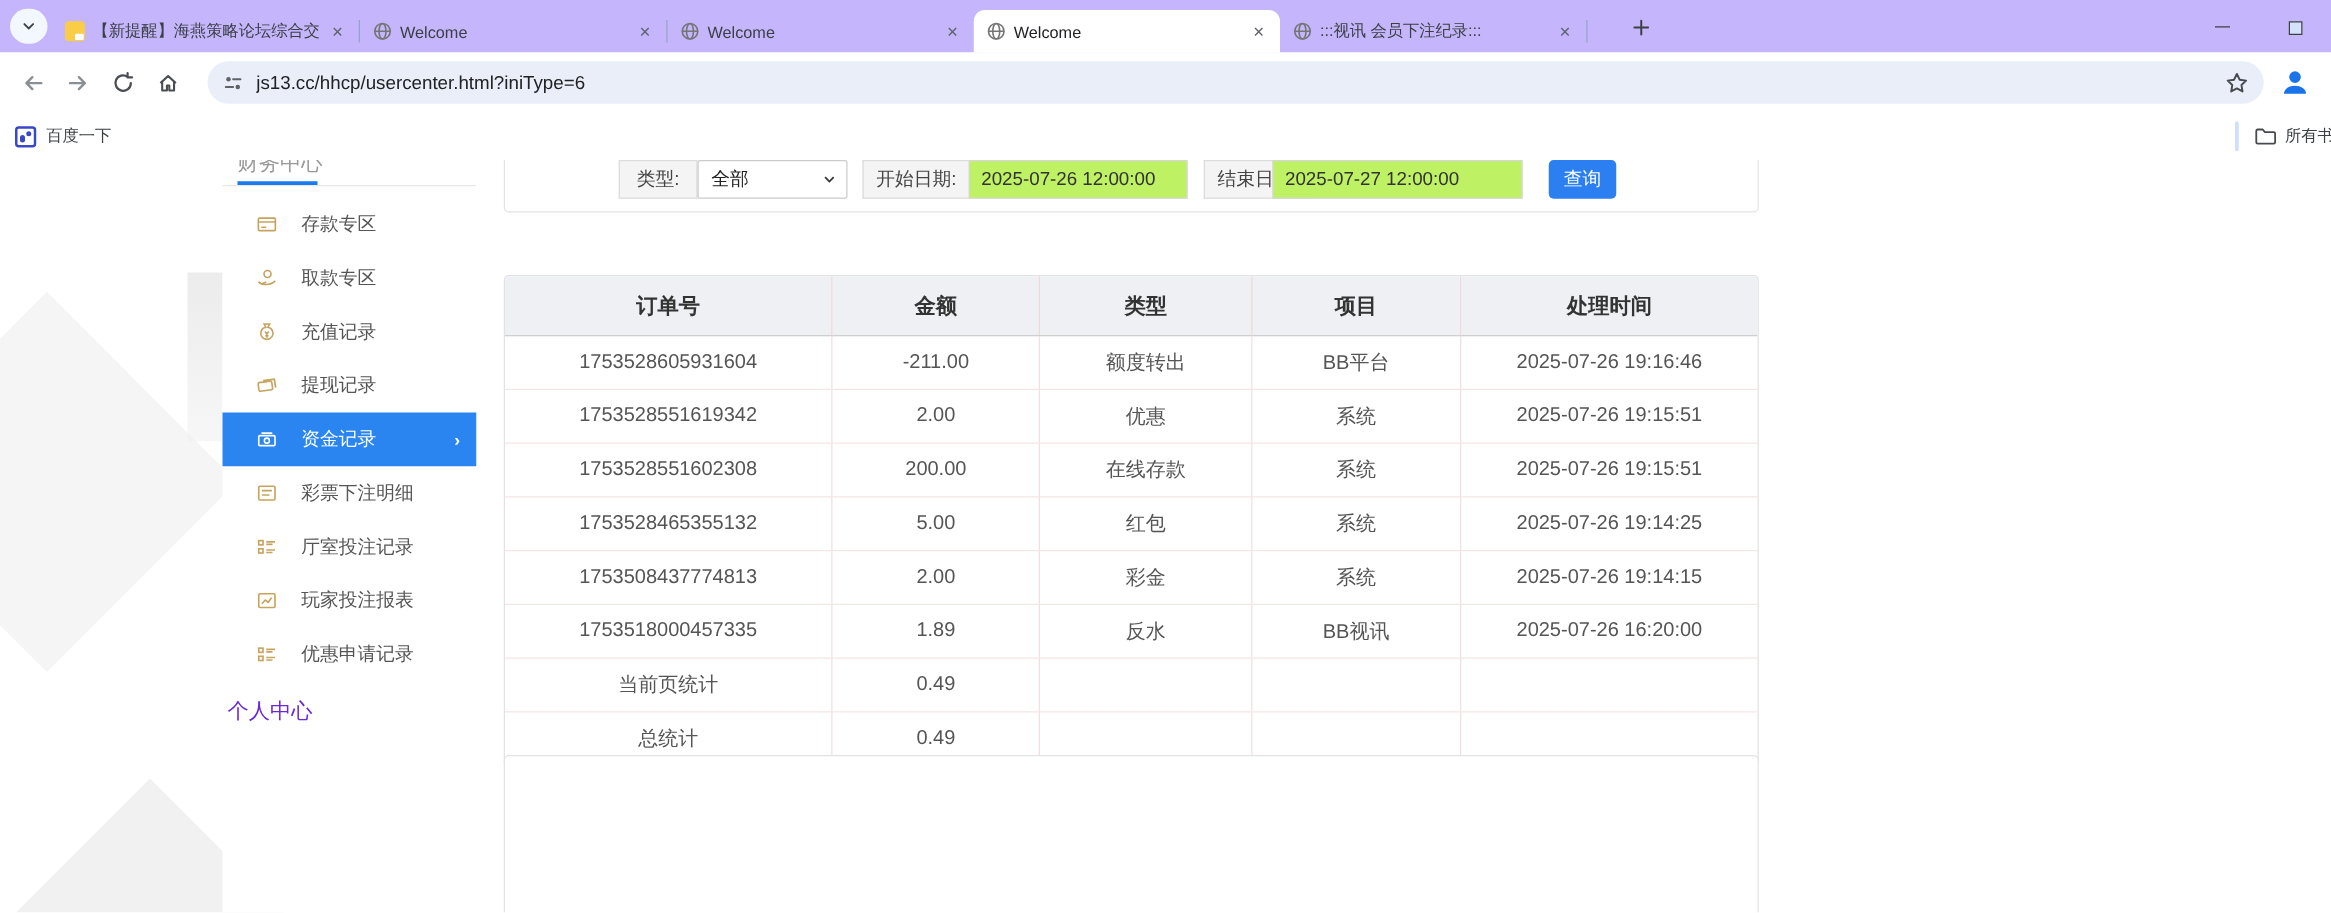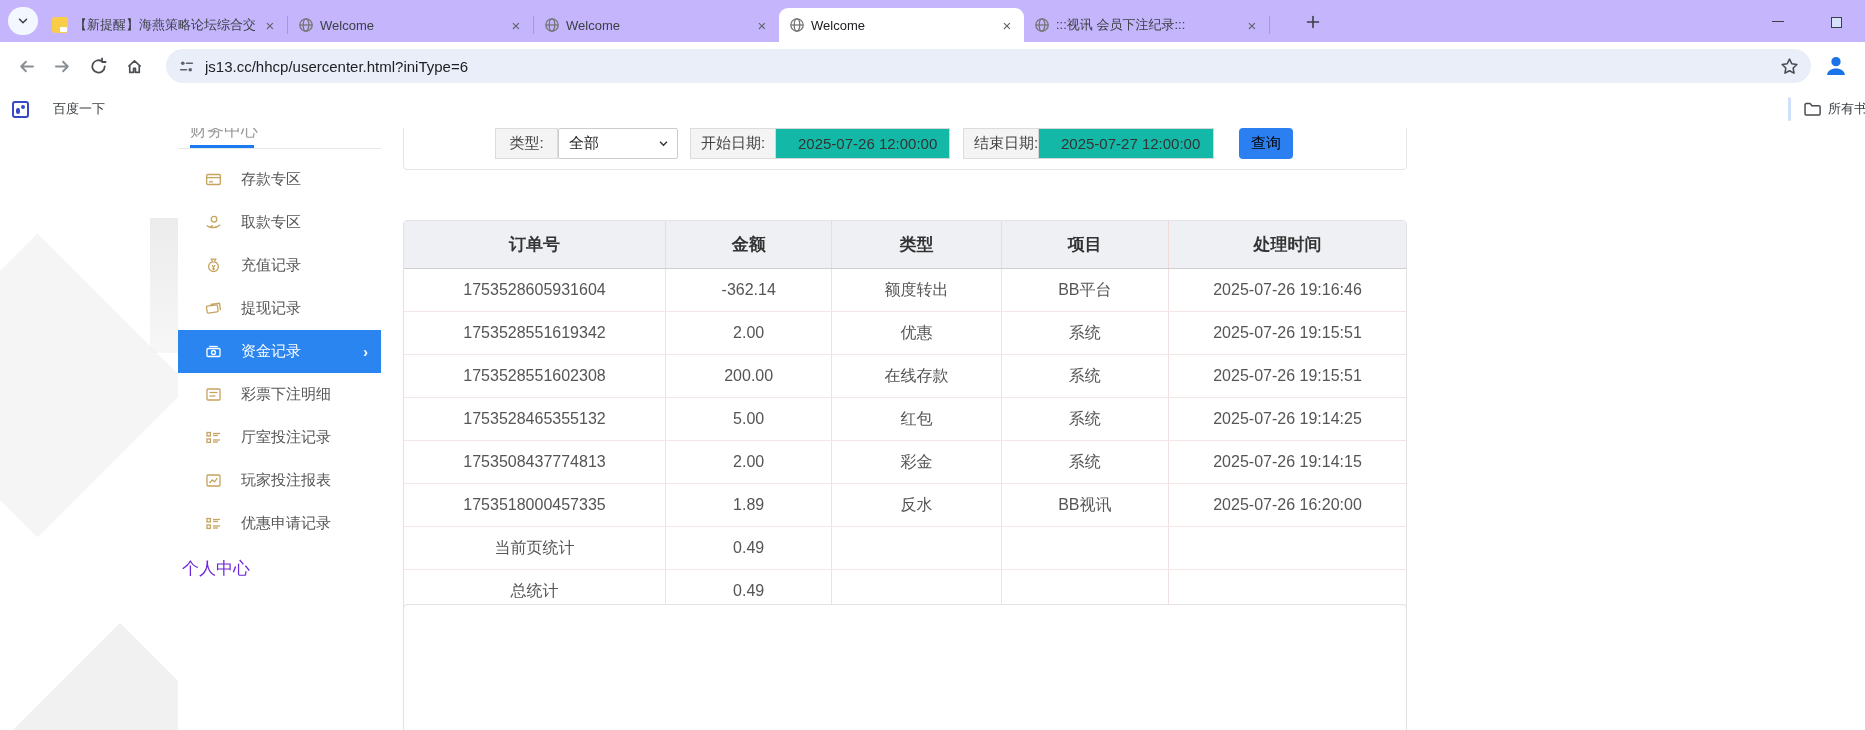--- a/index.html
+++ b/index.html
@@ -31,21 +31,21 @@
   
   .toolbar{position:absolute;left:0;top:42px;width:1865px;height:48px;background:#fff;display:flex;align-items:center;}
   .navbtn{width:36px;height:36px;display:flex;align-items:center;justify-content:center;border-radius:18px;cursor:pointer;flex:none;}
   .toolbar .first{margin-left:8px;}
   .omnibox{flex:1;height:34px;background:#e9eef9;border-radius:17px;margin:0 10px 0 14px;display:flex;align-items:center;
            padding:0 12px;box-sizing:border-box;min-width:0;cursor:text;}
   .url{font-size:15px;color:#202124;margin-left:10px;flex:1;white-space:nowrap;overflow:hidden;}
   .profile{width:30px;height:30px;margin-right:14px;display:flex;align-items:center;justify-content:center;cursor:pointer;flex:none;}
   
   .bookmarks{position:absolute;left:0;top:90px;width:1865px;height:38px;background:#fff;border-bottom:1px solid #ededf2;overflow:hidden;}
-  .bm-item{position:absolute;left:12px;top:6px;height:26px;display:flex;align-items:center;gap:24px;font-size:13px;color:#3c4043;cursor:pointer;}
+  .bm-item{position:absolute;left:12px;top:6px;height:26px;display:flex;align-items:center;gap:8px;font-size:13px;color:#3c4043;cursor:pointer;}
   .baidu-ico{width:17px;height:17px;border:2px solid #3848c8;border-radius:3px;box-sizing:border-box;position:relative;}
   .baidu-ico::before{content:'';position:absolute;left:2px;top:5px;width:4px;height:6px;background:#3848c8;border-radius:2px;}
   .baidu-ico::after{content:'';position:absolute;right:2px;top:2px;width:4px;height:4px;background:#3848c8;border-radius:50%;}
   .bm-right{position:absolute;left:1788px;top:6px;height:26px;display:flex;align-items:center;}
   .bm-div{width:3px;height:24px;background:#cfe0fb;border-radius:2px;margin-right:12px;}
   .bm-all{display:flex;align-items:center;gap:7px;font-size:13px;color:#3c4043;cursor:pointer;white-space:nowrap;}
   
   .page{position:absolute;left:0;top:128px;width:1865px;height:602px;background:#fff;overflow:hidden;}
   .deco-tri1{position:absolute;left:-70px;top:150px;width:215px;height:215px;background:#f5f5f5;transform:rotate(45deg);}
   .deco-tri2{position:absolute;left:35px;top:530px;width:170px;height:170px;background:#f1f1f1;transform:rotate(45deg);}
@@ -67,29 +67,29 @@
   
   .content{position:absolute;left:403px;top:0;width:1004px;height:602px;}
   .filter-card{position:absolute;left:0;top:-12px;width:1004px;height:54px;border:1px solid #e4e4e4;border-radius:4px;
                background:#fff;box-sizing:border-box;}
   .filter-row{position:absolute;left:0;top:0;width:1004px;height:31px;}
   .chip{position:absolute;height:31px;background:#f4f4f4;border:1px solid #dcdcdc;box-sizing:border-box;
         display:flex;align-items:center;justify-content:center;font-size:15px;color:#444;}
   .f-select{position:absolute;left:155px;top:0;width:120px;height:31px;border:1px solid #ccc;background:#fff;border-radius:2px;
             box-sizing:border-box;display:flex;align-items:center;font-size:15px;color:#222;padding-left:10px;cursor:pointer;}
   .f-select .arr{position:absolute;right:8px;color:#333;}
-  .f-input{position:absolute;height:31px;border:1px solid #d6d6d6;background:#14b8a6;box-sizing:border-box;
-           display:flex;align-items:center;padding-left:22px;font-size:15px;color:#333;cursor:text;}
+  .f-input{position:absolute;height:31px;border:1px solid #d6d6d6;background:#bef264;box-sizing:border-box;
+           display:flex;align-items:center;padding-left:9px;font-size:15px;color:#333;cursor:text;}
   .chip-type{left:92px;width:63px;}
   .chip-start{left:287px;width:85px;border-right:none;}
   .inp-start{left:372px;width:175px;}
   .chip-end{left:560px;width:85px;border-right:none;}
-  .inp-end{left:635px;width:176px;text-align:center;}
+  .inp-end{left:615px;width:200px;text-align:center;}
   .btn-search{position:absolute;left:836px;top:0;width:54px;height:31px;background:#2b7ff0;border:none;border-radius:4px;
-              color:#000000;font-size:15px;display:flex;align-items:center;justify-content:center;cursor:pointer;}
+              color:#ffffff;font-size:15px;display:flex;align-items:center;justify-content:center;cursor:pointer;}
   .table-card{position:absolute;left:0;top:52px;width:1004px;border:1px solid #e2e2e2;border-radius:4px;
               background:#fff;box-sizing:border-box;overflow:hidden;margin-top:40px;}
   table.rec{width:100%;border-collapse:collapse;table-layout:fixed;}
   table.rec th{height:45px;background:#eef0f3;font-size:17px;font-weight:bold;color:#333;
                border-right:1px solid #eddada;border-bottom:1px solid #cfcfcf;}
   table.rec th:last-child{border-right:none;}
   table.rec td{height:40px;text-align:center;font-size:16px;color:#555;
                border-right:1px solid #f2dfdf;border-bottom:1px solid #f3e6e6;}
   table.rec td:last-child{border-right:none;}
   table.rec tr:last-child td{border-bottom:none;}
@@ -409,21 +409,21 @@
             <th>金额</th>
             <th>类型</th>
             <th>项目</th>
             <th>处理时间</th>
           </tr>
         </thead>
         <tbody>
 
             <tr>
               <td>1753528605931604</td>
-              <td>-362.14</td>
+              <td>-211.00</td>
               <td>额度转出</td>
               <td>BB平台</td>
               <td>2025-07-26 19:16:46</td>
             </tr>
 
             <tr>
               <td>1753528551619342</td>
               <td>2.00</td>
               <td>优惠</td>
               <td>系统</td>

